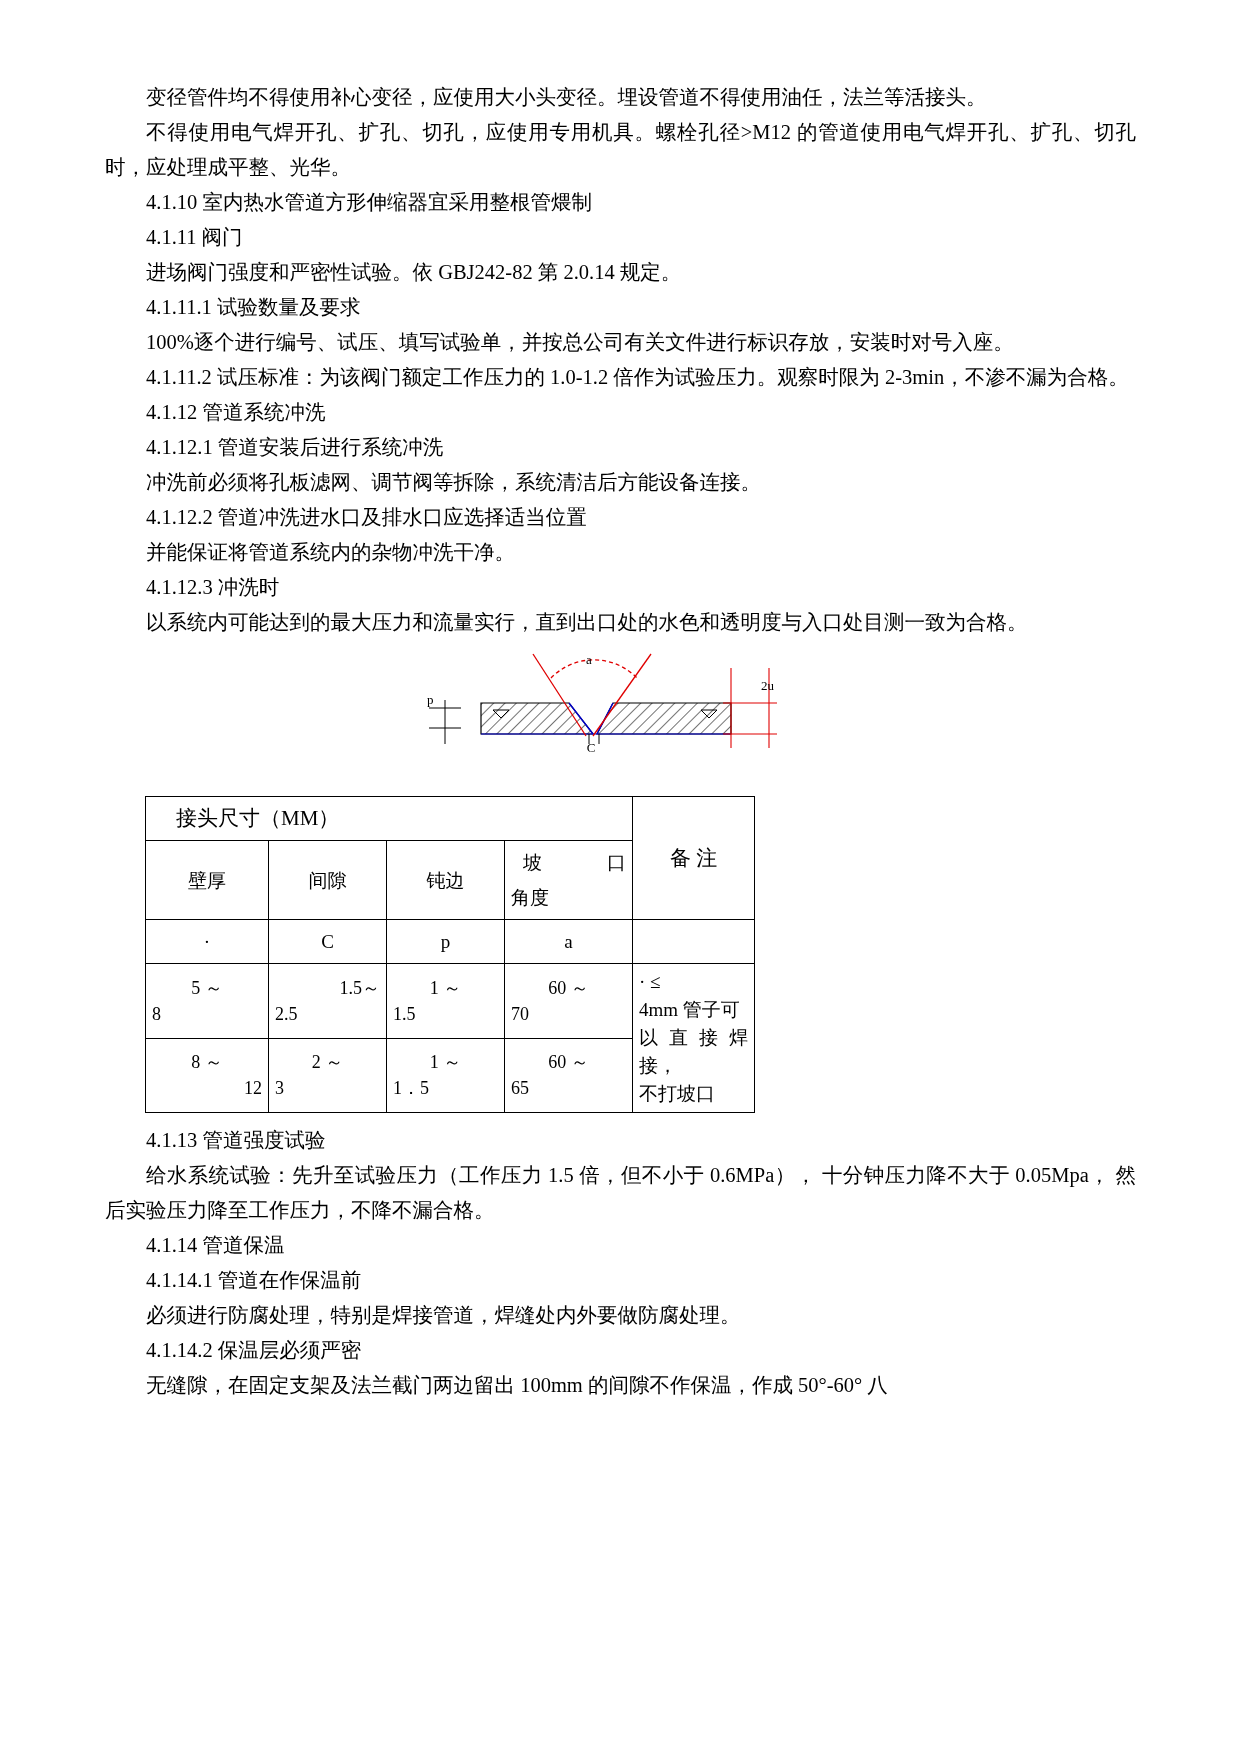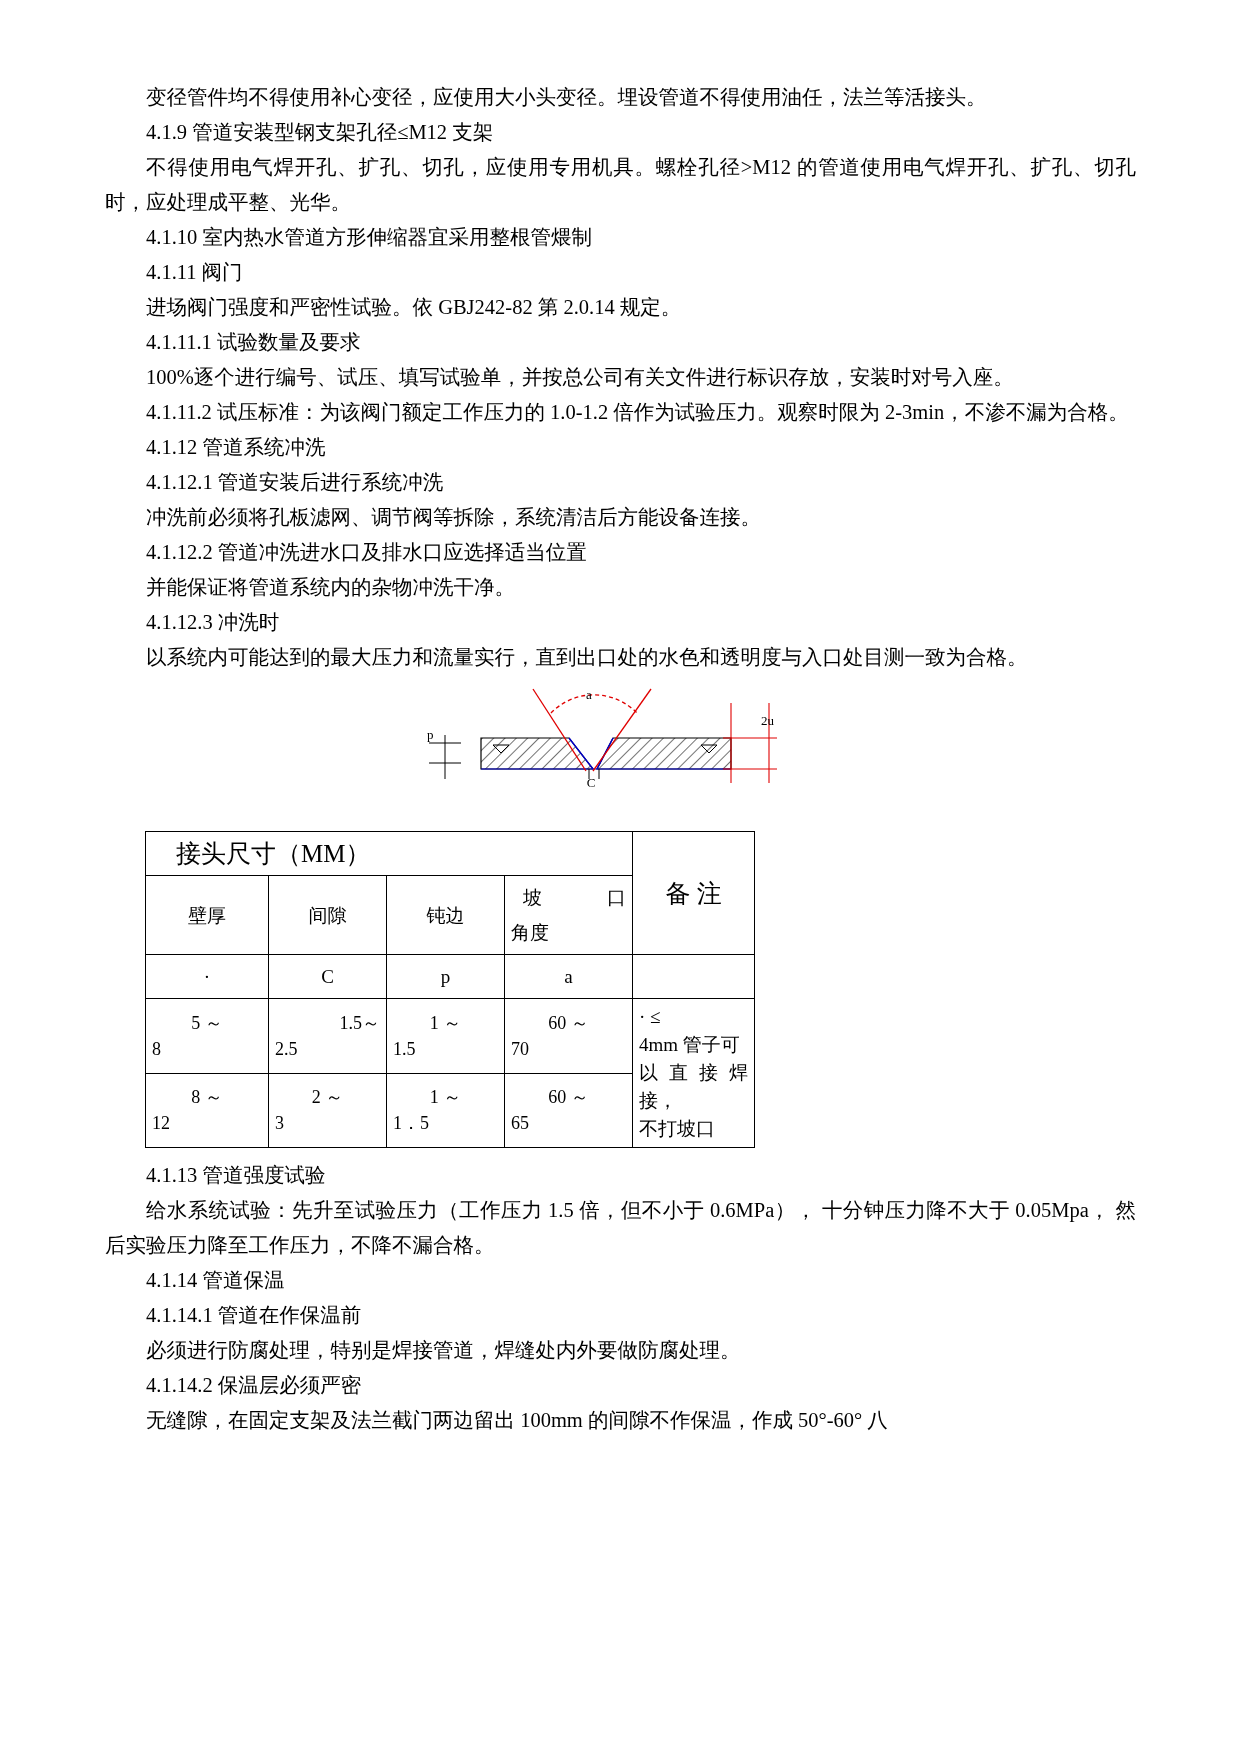--- a/index.html
+++ b/index.html
@@ -49,21 +49,21 @@
     vertical-align: middle;
     height: 30px;
   }
   .cell-center {
     text-align: center;
   }
   .cell-left {
     text-align: left;
   }
   .hdr-1 {
-    font-size: 25px;
+    font-size: 21px;
   }
   .r-span {
     line-height: 26px;
     font-size: 18px;
   }
   .spread {
     display: block;
     text-align: justify;
     text-align-last: justify;
     margin-left: 12px;
@@ -75,21 +75,20 @@
   .figure svg { display: block; }
 </style>
 </head>
 <body>
 
 <div class="page">
 
   <div class="doc-body">
 
     <p class="para">变径管件均不得使用补心变径，应使用大小头变径。埋设管道不得使用油任，法兰等活接头。</p>
-    <p class="para">4.1.9 管道安装型钢支架孔径≤M12 支架</p>
     <p class="para">不得使用电气焊开孔、扩孔、切孔，应使用专用机具。螺栓孔径&gt;M12 的管道使用电气焊开孔、扩孔、切孔时，应处理成平整、光华。</p>
     <p class="para">4.1.10 室内热水管道方形伸缩器宜采用整根管煨制</p>
     <p class="para">4.1.11 阀门</p>
     <p class="para">进场阀门强度和严密性试验。依 GBJ242-82 第 2.0.14 规定。</p>
     <p class="para">4.1.11.1 试验数量及要求</p>
     <p class="para">100%逐个进行编号、试压、填写试验单，并按总公司有关文件进行标识存放，安装时对号入座。</p>
     <p class="para">4.1.11.2 试压标准：为该阀门额定工作压力的 1.0-1.2 倍作为试验压力。观察时限为 2-3min，不渗不漏为合格。</p>
     <p class="para">4.1.12 管道系统冲洗</p>
     <p class="para">4.1.12.1 管道安装后进行系统冲洗</p>
     <p class="para">冲洗前必须将孔板滤网、调节阀等拆除，系统清洁后方能设备连接。</p>
@@ -186,21 +185,21 @@
             <td class="small-note" rowspan="2">
               <div>·    ≤</div>
               <div>4mm 管子可</div>
               <div>以直接焊接，</div>
               <div>不打坡口</div>
             </td>
           </tr>
           <tr>
             <td class="r-span">
               <div style="text-align:center;">8 ～</div>
-              <div style="text-align:left;">12</div>
+              <div style="text-align:right;">12</div>
             </td>
             <td class="r-span">
               <div style="text-align:center;">2 ～</div>
               <div style="text-align:left;">3</div>
             </td>
             <td class="r-span">
               <div style="text-align:center;">1 ～</div>
               <div style="text-align:left;">1．5</div>
             </td>
             <td class="r-span">

